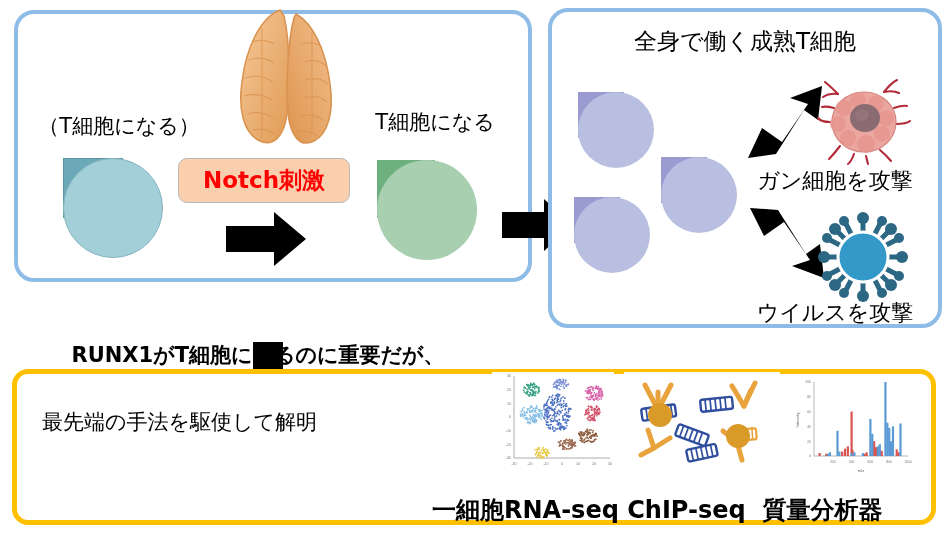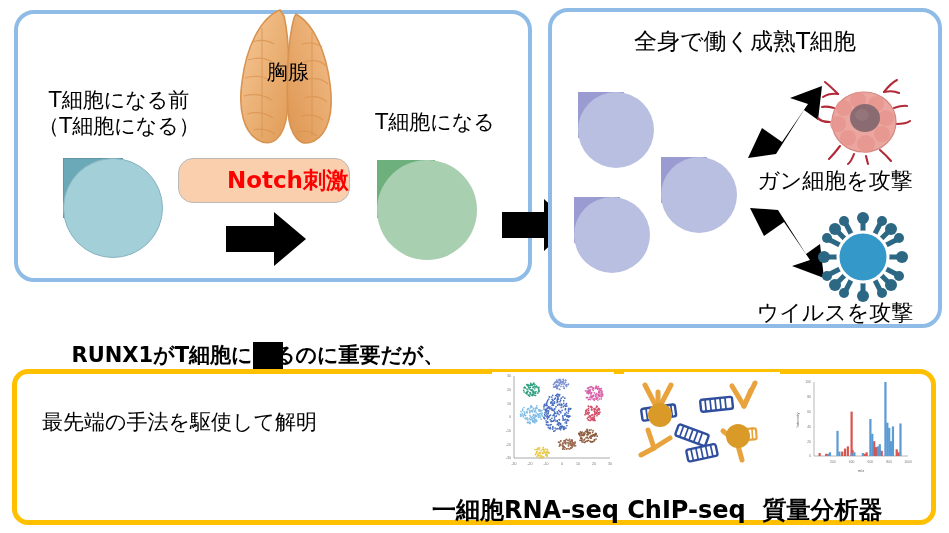--- a/index.html
+++ b/index.html
@@ -41,22 +41,22 @@
   .t-runx{font-size:21px;font-weight:bold;text-align:center;line-height:1.28;}
   .t-runx .hl{color:#ff0000;}
   .t-bottom-main{font-size:21px;text-align:left;font-weight:400;}
   .t-methods{font-size:24px;font-weight:bold;text-align:left;white-space:pre;}
   .t-thymus{font-size:21px;font-weight:400;text-align:center;}
 
   
   .notch-badge{
     background:#f9cfae;
     border:1px solid #b9b9b9;
-    border-radius:15px;
-    display:flex;align-items:center;justify-content:flex-end;
+    border-radius:9px;
+    display:flex;align-items:center;justify-content:center;
     box-sizing:border-box;
   }
   .notch-badge span{
     color:#ff0000;font-weight:bold;font-size:23px;
     font-family:"DejaVu Sans","Liberation Sans",sans-serif;
     white-space:pre;
   }
 
   
   .cell{border-radius:50%;box-sizing:border-box;position:absolute;}
@@ -95,23 +95,21 @@
           <path d="M82 60 q14 -4 22 4"></path>
         <path d="M83 78 q14 -4 23 4"></path>
           <path d="M82 96 q14 -4 23 4"></path>
         <path d="M79 114 q14 -3 22 4"></path>
           <path d="M75 130 q12 -3 20 4"></path>
         <path d="M40 26 v110"></path>
           <path d="M90 30 v104"></path>
       </g>
     </svg>
   </div>
-  <div class="abs jp t-thymus" style="left:231px;top:60px;width:114px;">胸腺</div>
-
-  <div class="abs jp t-left-top" style="left:12px;top:88px;width:214px;">T細胞になる前</div>
+
   <div class="abs jp t-left-top" style="left:4px;top:114px;width:230px;">（T細胞になる）</div>
 
   <div class="abs" style="left:63px;top:158px;width:100px;height:100px;">
     <div class="cell" style="left:0;top:0;width:100px;height:100px;background:#a3cfd9;border:1px solid #86b4c0;"></div>
     <div class="nuc" style="left:21px;top:21px;width:58px;height:58px;background:#6ca9b8;border:1px solid #5d97a5;"></div>
   </div>
 
   <div class="abs notch-badge" style="left:178px;top:158px;width:172px;height:45px;">
     <span>Notch刺激</span>
   </div>

